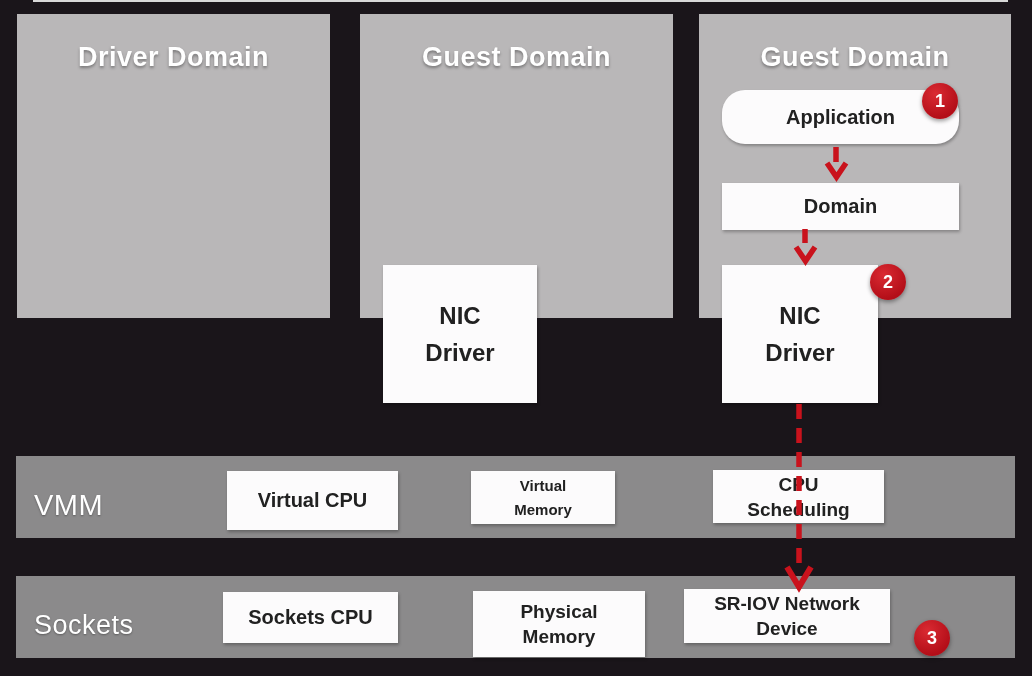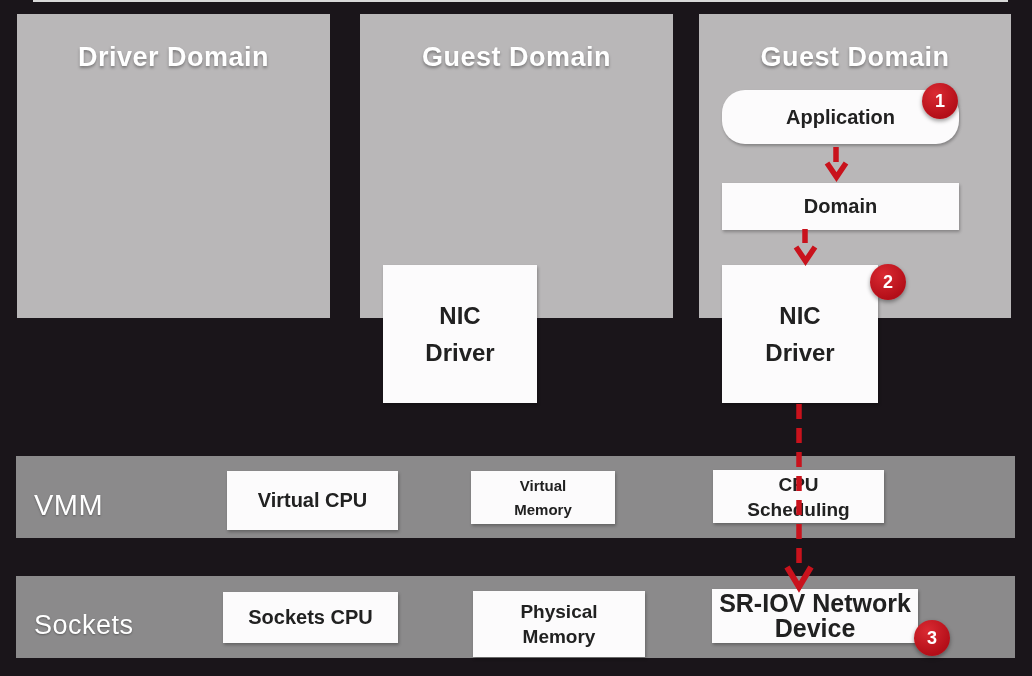--- a/index.html
+++ b/index.html
@@ -42,21 +42,21 @@
     text-shadow:0 1px 2px rgba(0,0,0,0.35); letter-spacing:0.5px;
   }
   .layer-vmm .layer-label      { font-size:29px; }
   .layer-hardware .layer-label { font-size:27px; }
 
   .vcpu  { left:211px; top:15px; width:171px; height:59px; font-size:20px; }
   .vmem  { left:455px; top:15px; width:144px; height:53px; font-size:15px; line-height:24px; }
   .csched{ left:697px; top:14px; width:171px; height:53px; font-size:19px; line-height:25px; }
   .pcpu  { left:207px; top:16px; width:175px; height:51px; font-size:20px; }
   .pmem  { left:457px; top:15px; width:172px; height:66px; font-size:19px; line-height:25px; }
-  .sriov { left:696px; top:13px; width:206px; height:54px; font-size:25px; line-height:25px; }
+  .sriov { left:668px; top:13px; width:206px; height:54px; font-size:19px; line-height:25px; }
 
   .badge {
     position:absolute; width:36px; height:36px; border-radius:50%;
     background:radial-gradient(circle at 38% 30%, #da2a32, #b30e18 72%);
     color:#ffffff; font-weight:bold; font-size:18px;
     display:flex; align-items:center; justify-content:center;
     box-shadow:0 2px 4px rgba(0,0,0,0.4); z-index:6;
   }
   .badge-1 { left:922px; top:83px;  }
   .badge-2 { left:870px; top:264px; }

